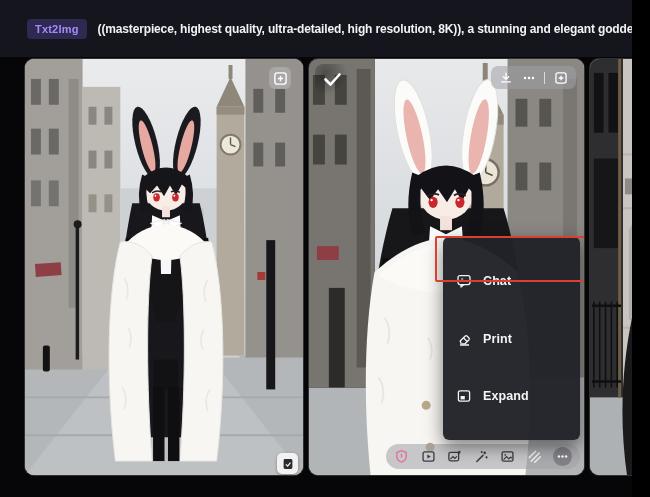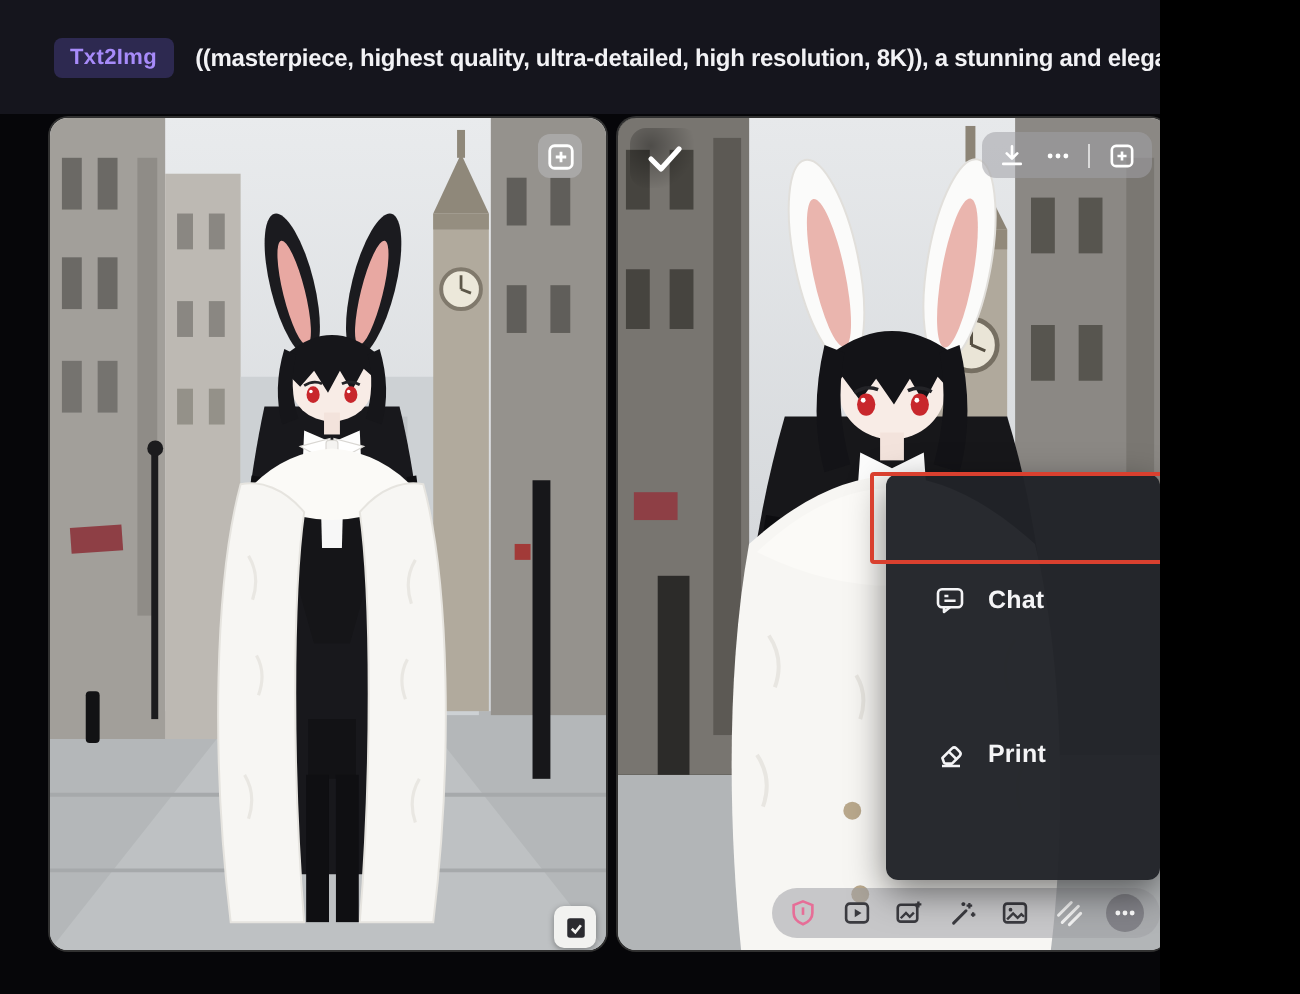--- a/index.html
+++ b/index.html
@@ -1,16 +1,16 @@
 <!DOCTYPE html>
 <html><head>
 <meta charset="utf-8">
 <style>
   html,body{margin:0;padding:0;background:#000;}
-  .stage{position:relative;width:580px;height:497px;background:#060609;overflow:hidden;
+  .stage{position:relative;width:632px;height:497px;background:#060609;overflow:hidden;
          font-family:"Liberation Sans",sans-serif;-webkit-font-smoothing:antialiased;}
 
   
   .topbar{position:absolute;left:0;top:0;width:650px;height:57px;background:#15151d;
           display:flex;align-items:center;gap:11px;padding-left:27px;box-sizing:border-box;}
   .mode-badge{background:#2d2950;color:#a78bfa;font-size:11px;font-weight:700;
               padding:4px 8px;border-radius:4px;letter-spacing:.2px;flex:0 0 auto;}
   .prompt-text{color:#f2f2f5;font-size:12px;font-weight:600;letter-spacing:-.15px;
                white-space:nowrap;overflow:hidden;flex:1;}
 
@@ -43,21 +43,21 @@
   
   .post-btn{position:absolute;right:5px;top:394px;width:21px;height:21px;border-radius:5px;
             background:#f2f2f0;display:flex;align-items:center;justify-content:center;
             box-shadow:0 1px 3px rgba(0,0,0,.35);}
 
   
   .menu{position:absolute;left:134px;top:178px;width:137px;height:203px;
         background:rgba(33,35,40,.97);border-radius:6px;z-index:5;
         display:flex;flex-direction:column;justify-content:space-evenly;
         padding:2px 0;box-sizing:border-box;box-shadow:0 6px 18px rgba(0,0,0,.5);}
-  .menu-item{display:flex;align-items:center;gap:11px;padding-left:24px;height:32px;cursor:pointer;}
+  .menu-item{display:flex;align-items:center;gap:11px;padding-left:13px;height:32px;cursor:pointer;}
   .menu-item .mi-icon{width:16px;height:16px;flex:0 0 auto;display:flex;align-items:center;}
   .menu-item .mi-label{color:#f4f4f6;font-size:12.5px;font-weight:600;letter-spacing:.1px;}
 
   .red-box{position:absolute;left:126px;top:177px;width:147px;height:42px;
            border:2px solid #d9402f;border-radius:2px;z-index:6;pointer-events:none;}
 </style>
 </head>
 <body>
 
 <div class="stage">
@@ -337,20 +337,29 @@
       </div>
       <div class="menu-item">
         <span class="mi-icon">
           <svg width="16" height="16" viewBox="0 0 16 16">
             <path d="M4.2,10 L9,5.2 a1.6,1.6 0 0 1 2.2,0 l1.6,1.6 a1.6,1.6 0 0 1 0,2.2 L9,12.8 H6 a1.4,1.4 0 0 1 -1,-.5 z" fill="none" stroke="#f4f4f6" stroke-width="1.3" stroke-linejoin="round"></path>
             <path d="M7.4,6.8 L11.2,10.6 M4,14 h9" stroke="#f4f4f6" stroke-width="1.3"></path>
           </svg>
         </span>
         <span class="mi-label">Print</span>
       </div>
+      <div class="menu-item">
+        <span class="mi-icon">
+          <svg width="16" height="16" viewBox="0 0 16 16">
+            <rect x="2.4" y="2.8" width="11.2" height="10.4" rx="1.8" fill="none" stroke="#f4f4f6" stroke-width="1.3"></rect>
+            <rect x="4.6" y="8" width="4.2" height="3.4" fill="#f4f4f6"></rect>
+          </svg>
+        </span>
+        <span class="mi-label">Expand</span>
+      </div>
     </div>
 
     <div class="red-box"></div>
   </div>
 
   <div class="card" id="card3">
     <svg class="scene" viewBox="0 0 70 418" preserveAspectRatio="none">
       <rect width="70" height="418" fill="#c9c6c1"></rect>
       <rect y="330" width="70" height="88" fill="#aeb1b3"></rect>
 

